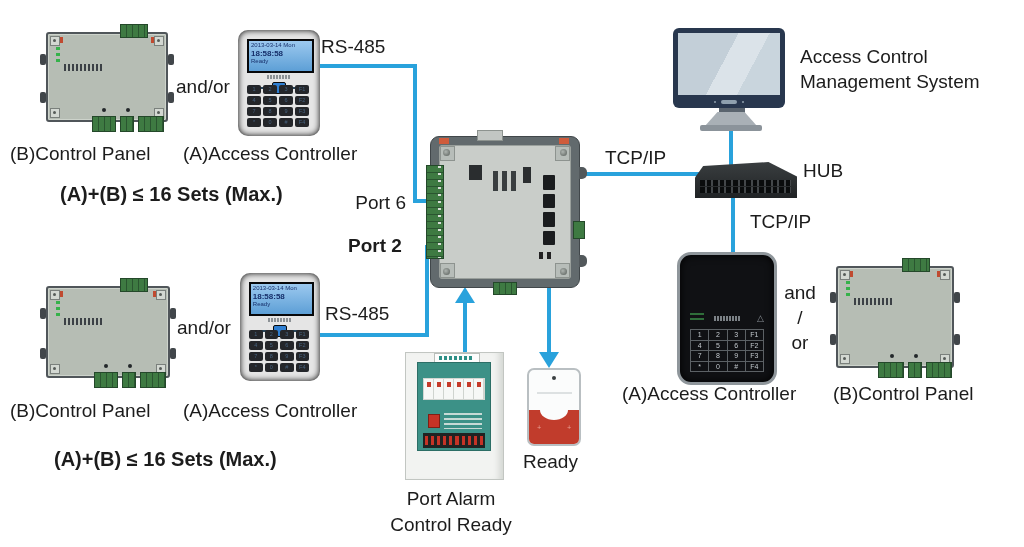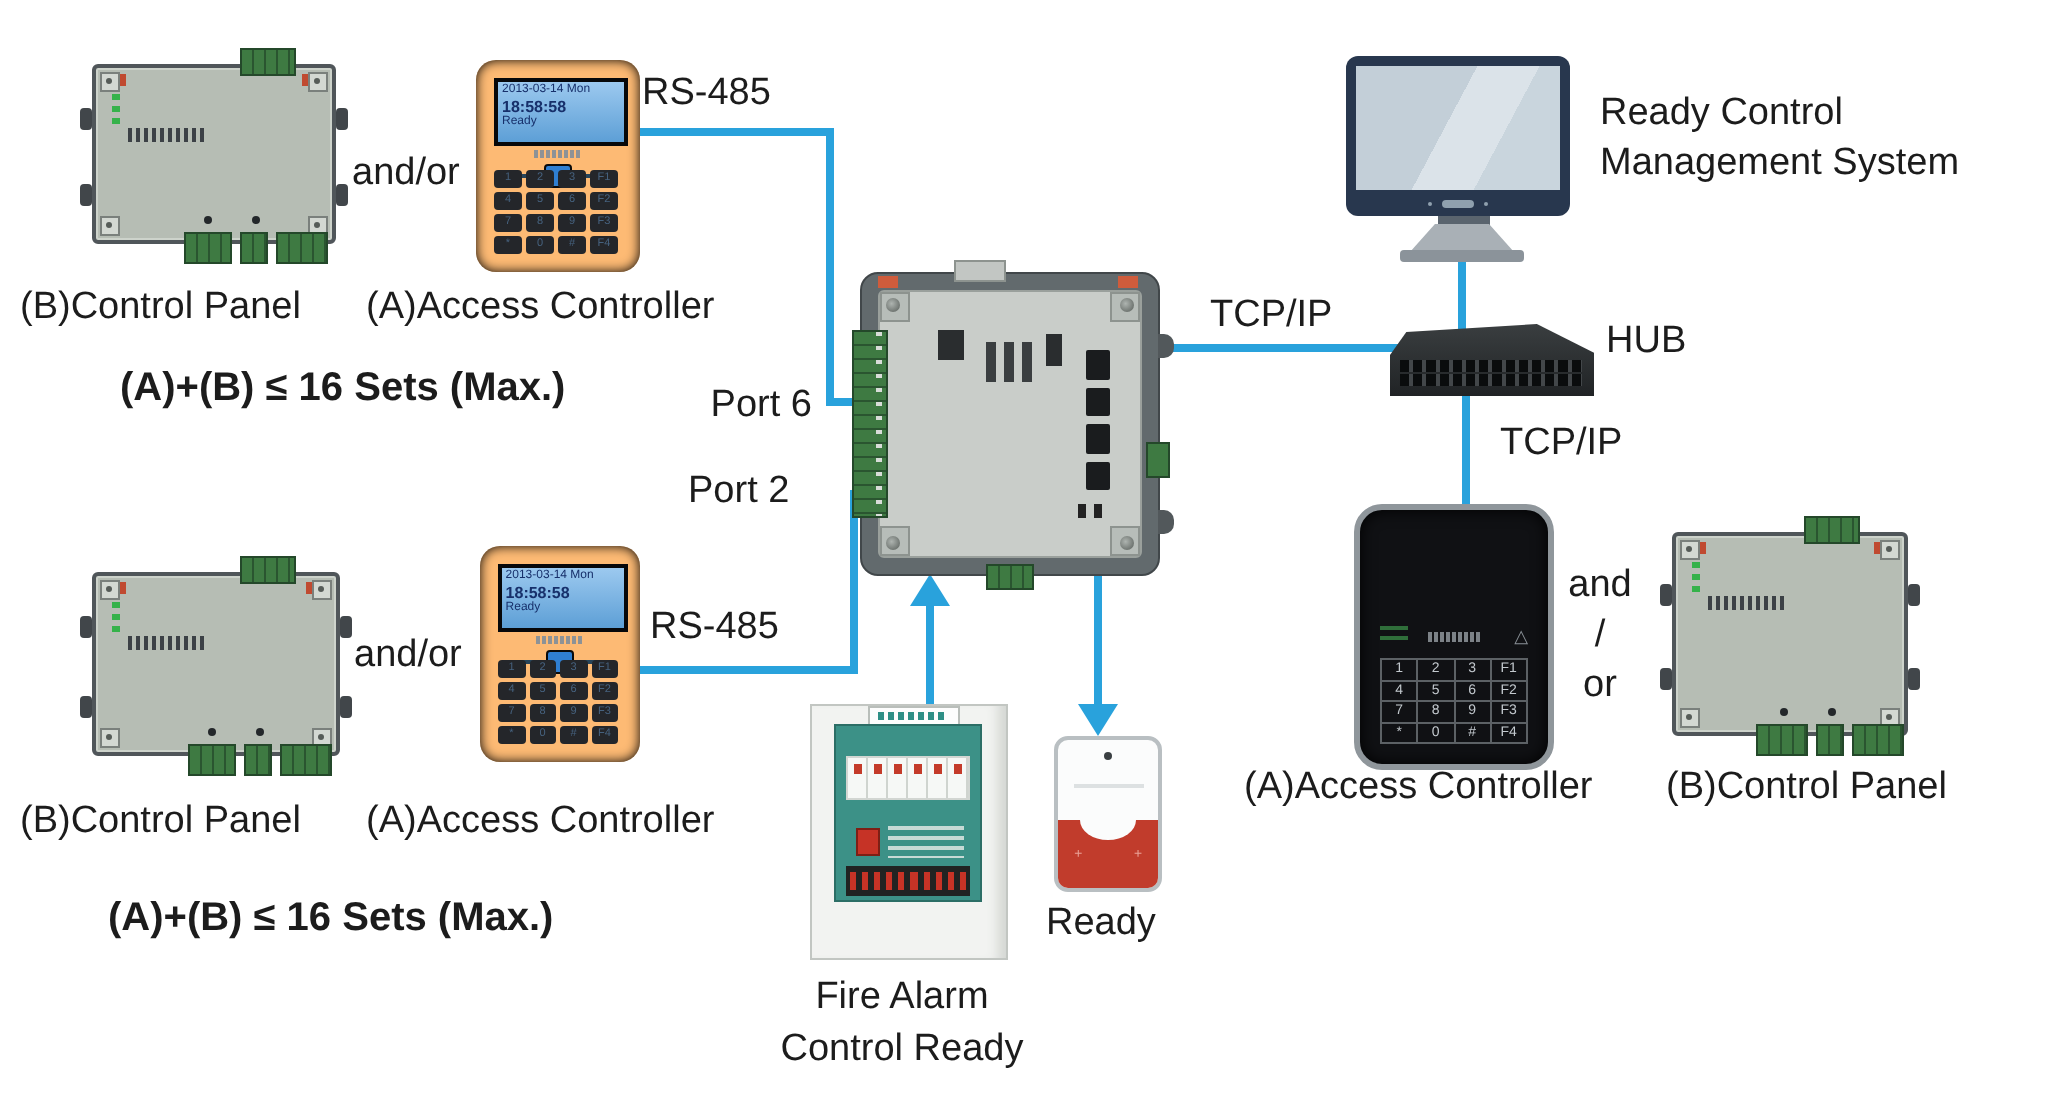--- a/index.html
+++ b/index.html
@@ -25,21 +25,21 @@
   .cp .ear{position:absolute;width:6px;height:11px;background:#41464a;border-radius:2px;}
   .cp .logo{position:absolute;left:16px;top:30px;width:38px;height:7px;
       background:repeating-linear-gradient(90deg,#3c4146 0 2px,transparent 2px 4px);}
   .cp .leds{position:absolute;left:8px;top:13px;width:4px;height:17px;
       background:repeating-linear-gradient(#35b24a 0 3px,transparent 3px 6px);}
   .cp .term-bot{position:absolute;bottom:-12px;height:14px;border:1px solid #24482a;
       background:repeating-linear-gradient(90deg,#3e7a42 0 5px,#2a5530 5px 6px);}
   .cp .pdot{position:absolute;bottom:8px;width:4px;height:4px;background:#23272a;border-radius:50%;}
 
   
-  .acl{position:absolute;background:#fdba74;border-radius:10px;
+  .acl{position:absolute;background:#e5e5e5;border-radius:10px;
        box-shadow:inset 0 0 6px #000;}
   .acl .edge{position:absolute;right:-4px;top:5%;width:8px;height:90%;
        background:#2aa7e0;border-radius:6px;z-index:-1;}
   .acl .lcd{position:absolute;left:11%;top:9px;width:72%;height:28px;
        background:linear-gradient(#9cc9ef,#5d9fd6);border:2px solid #07080a;
        color:#17306b;font-size:6px;line-height:7px;padding:1px 2px;overflow:hidden;}
   .acl .lcd .t2{font-size:8px;font-weight:bold;line-height:9px;}
   .acl .brand{position:absolute;left:50%;transform:translateX(-50%);top:45px;width:24px;height:4px;
        background:repeating-linear-gradient(90deg,#8d9296 0 2px,transparent 2px 3px);}
   .acl .btn{position:absolute;left:50%;transform:translateX(-50%);top:52px;width:12px;height:10px;
@@ -309,32 +309,32 @@
       </div>
     <span class="sq" style="right:36px;bottom:28px;"></span>
     <span class="sq" style="right:28px;bottom:28px;"></span>
     <span class="greenR"></span>
     <span class="hook" style="top:30px;"></span>
     <span class="hook" style="top:118px;"></span>
     <span class="termBot"></span>
   </div>
 
   <div class="lbl" style="left:344px;top:192px;width:62px;text-align:right;">Port 6</div>
-  <div class="lbl" style="left:344px;top:235px;width:62px;text-align:left;">Port 2</div>
+  <div class="lbl" style="left:344px;top:235px;width:62px;text-align:center;font-weight:bold;">Port 2</div>
 
   <div class="monitor-frame">
     <div class="monitor-screen"></div>
     <span class="monitor-pill"></span>
   </div>
   <div class="monitor-mount"></div>
   <div class="monitor-stand"></div>
   <div class="monitor-base"></div>
 
   <div class="lbl" style="left:800px;top:44px;line-height:25px;">
-    <div>Ready Control</div>
+    <div>Access Control</div>
     <div>Management System</div>
   </div>
 
   <div class="hub">
     <div class="ports">
       <div class="prow"></div>
       <div class="prow"></div>
     </div>
   </div>
   <div class="lbl" style="left:803px;top:160px;">HUB</div>
@@ -418,21 +418,21 @@
           <i></i>
           <i></i>
           <i></i>
           <i></i>
           <i></i>
           <i></i>
         </div>
     </div>
   </div>
   <div class="lbl" style="left:385px;top:486px;width:132px;text-align:center;line-height:26px;">
-    <div>Fire Alarm</div>
+    <div>Port Alarm</div>
     <div>Control Ready</div>
   </div>
 
   <div class="alarm">
     <span class="dot"></span>
     <span class="slit"></span>
     <div class="red">
       <i style="left:8px;">+</i>
       <i style="right:8px;">+</i>
     </div>

